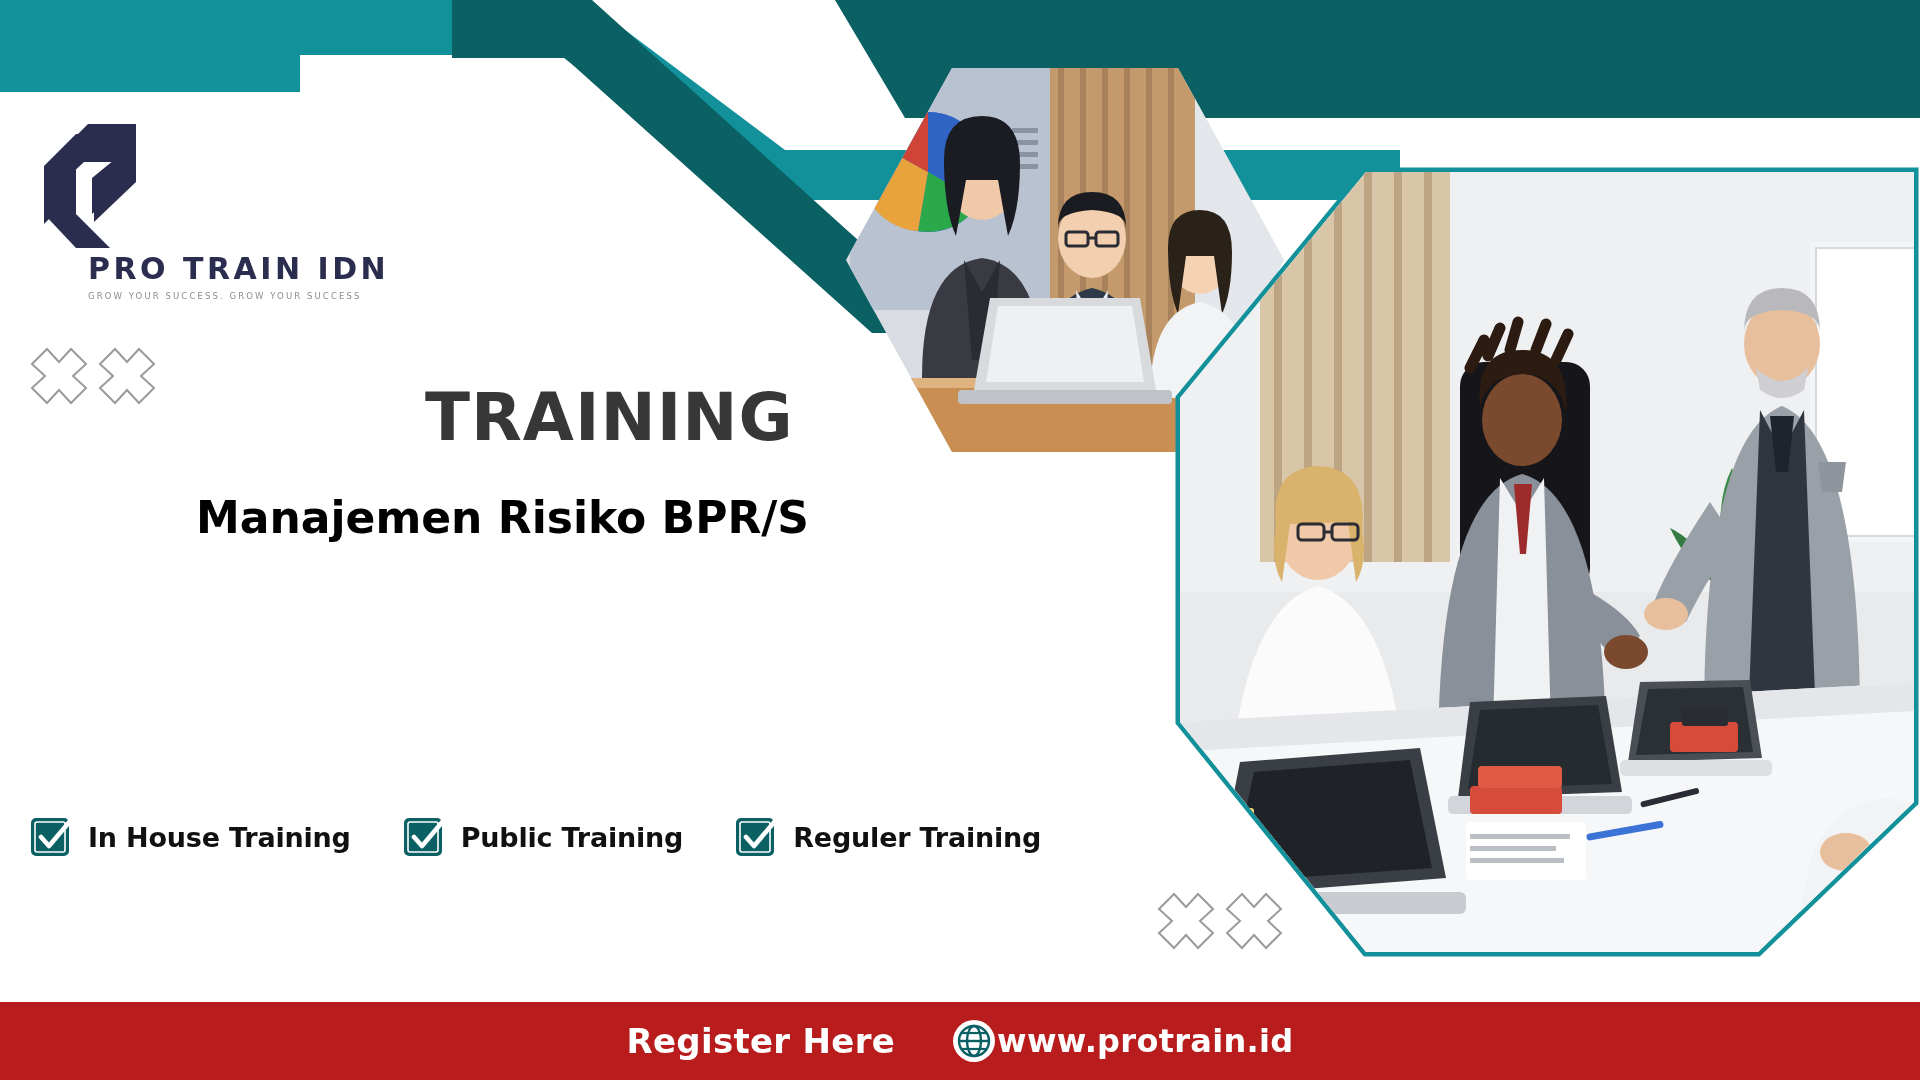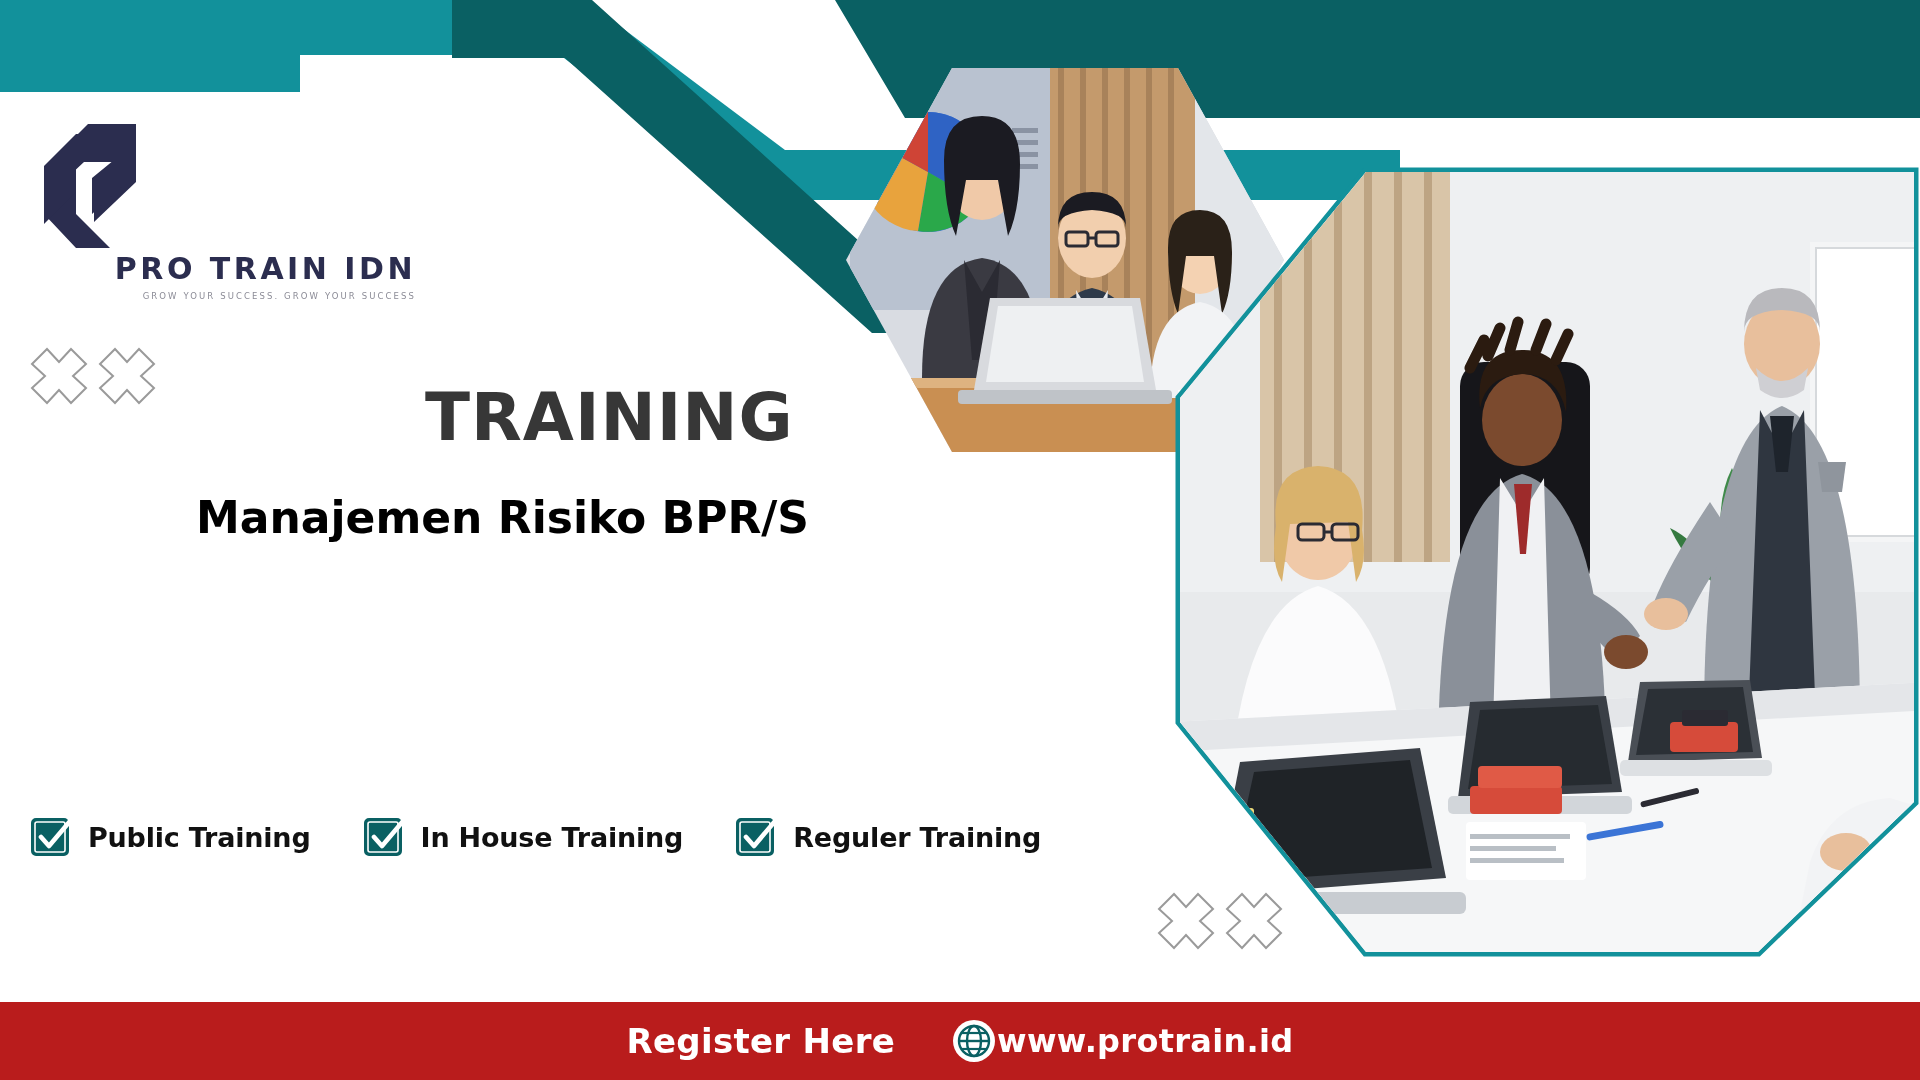--- a/index.html
+++ b/index.html
@@ -38,21 +38,20 @@
     width: 380px;
   }
   .logo-mark {
     width: 108px;
     height: 128px;
     display: block;
   }
   .logo-text-wrap {
     margin-top: 4px;
     padding-left: 52px;
-    text-align: right;
   }
   .logo-name {
     font-family: "DejaVu Sans", sans-serif;
     font-weight: bold;
     font-size: 30px;
     letter-spacing: 3.5px;
     color: #2b2d4f;
     line-height: 1;
     white-space: nowrap;
   }
@@ -251,30 +250,30 @@
   <div class="subheadline">Manajemen Risiko BPR/S</div>
 
   <div class="feature-row">
 
     <div class="feature-item">
       <svg class="checkbox-icon" viewBox="0 0 44 44" xmlns="http://www.w3.org/2000/svg">
         <rect x="2" y="4" width="36" height="36" rx="4" fill="#0A6063" stroke="#0A6063" stroke-width="2"></rect>
         <rect x="5" y="7" width="30" height="30" rx="2" fill="none" stroke="#ffffff" stroke-width="1.6"></rect>
         <path d="M 11 22 L 19 31 L 41 5" fill="none" stroke="#ffffff" stroke-width="4.6" stroke-linecap="round" stroke-linejoin="round"></path>
       </svg>
-      <span class="feature-label">Public Training</span>
+      <span class="feature-label">In House Training</span>
     </div>
 
     <div class="feature-item">
       <svg class="checkbox-icon" viewBox="0 0 44 44" xmlns="http://www.w3.org/2000/svg">
         <rect x="2" y="4" width="36" height="36" rx="4" fill="#0A6063" stroke="#0A6063" stroke-width="2"></rect>
         <rect x="5" y="7" width="30" height="30" rx="2" fill="none" stroke="#ffffff" stroke-width="1.6"></rect>
         <path d="M 11 22 L 19 31 L 41 5" fill="none" stroke="#ffffff" stroke-width="4.6" stroke-linecap="round" stroke-linejoin="round"></path>
       </svg>
-      <span class="feature-label">In House Training</span>
+      <span class="feature-label">Public Training</span>
     </div>
 
     <div class="feature-item">
       <svg class="checkbox-icon" viewBox="0 0 44 44" xmlns="http://www.w3.org/2000/svg">
         <rect x="2" y="4" width="36" height="36" rx="4" fill="#0A6063" stroke="#0A6063" stroke-width="2"></rect>
         <rect x="5" y="7" width="30" height="30" rx="2" fill="none" stroke="#ffffff" stroke-width="1.6"></rect>
         <path d="M 11 22 L 19 31 L 41 5" fill="none" stroke="#ffffff" stroke-width="4.6" stroke-linecap="round" stroke-linejoin="round"></path>
       </svg>
       <span class="feature-label">Reguler Training</span>
     </div>

